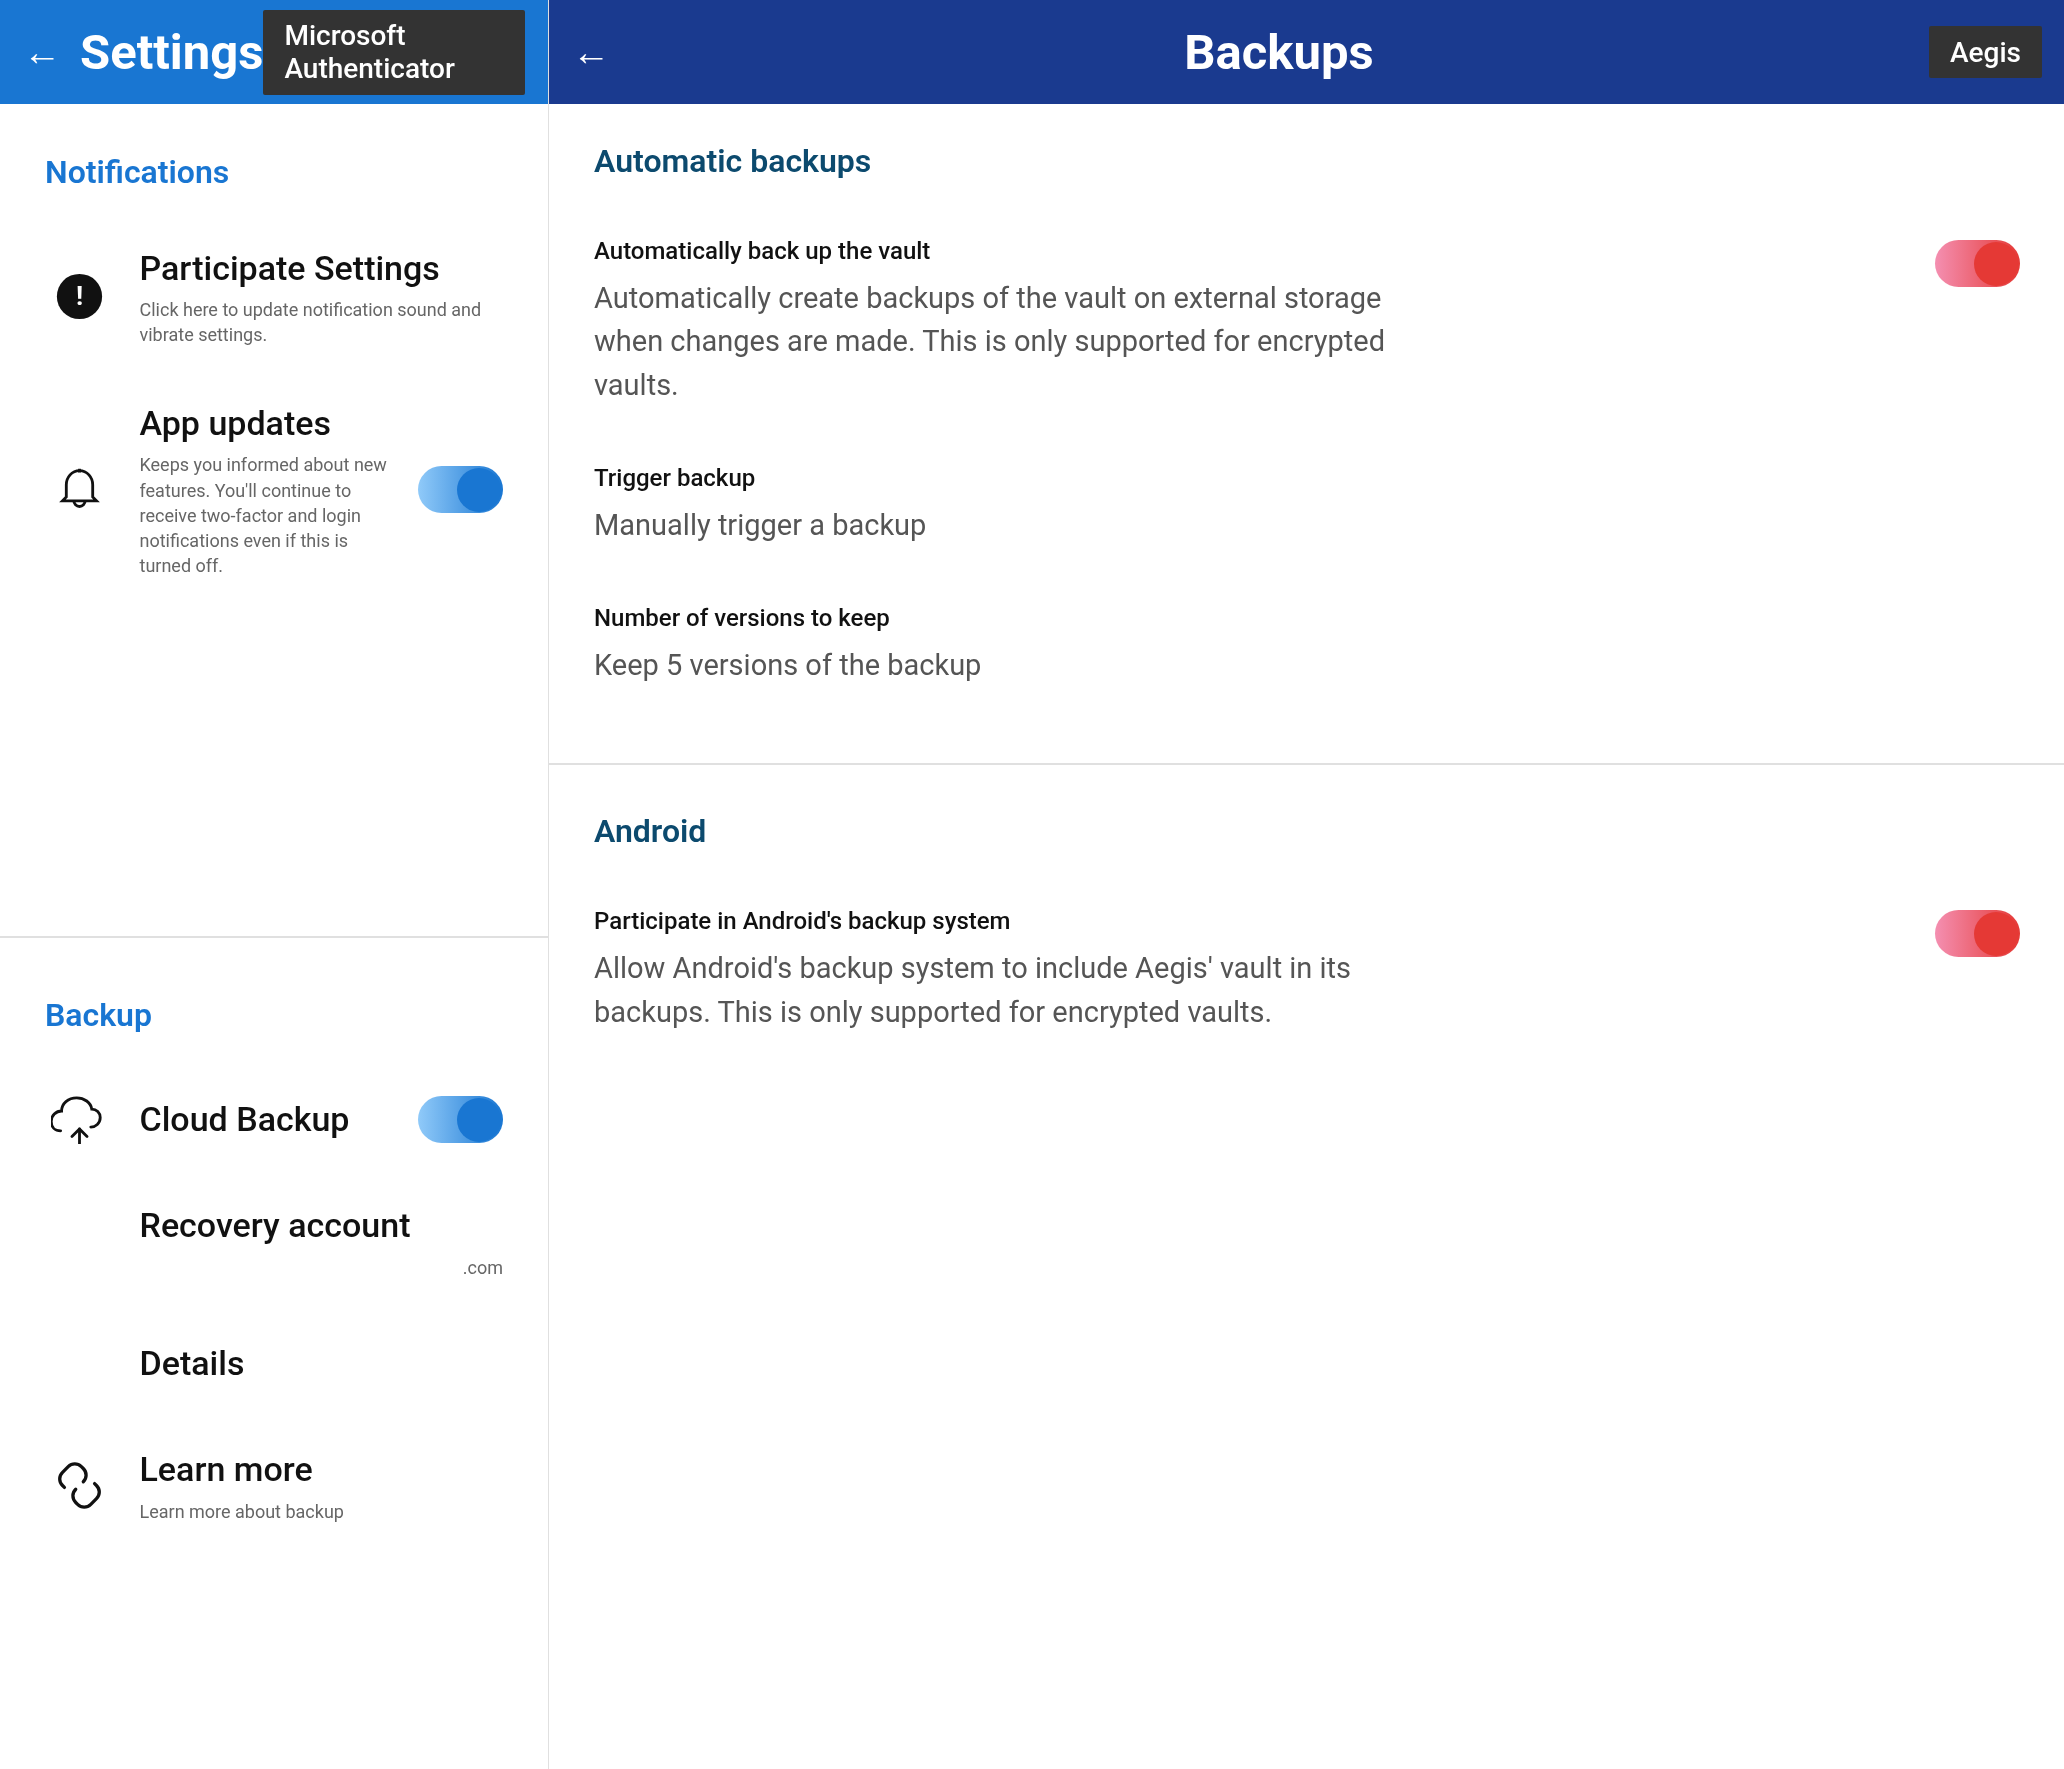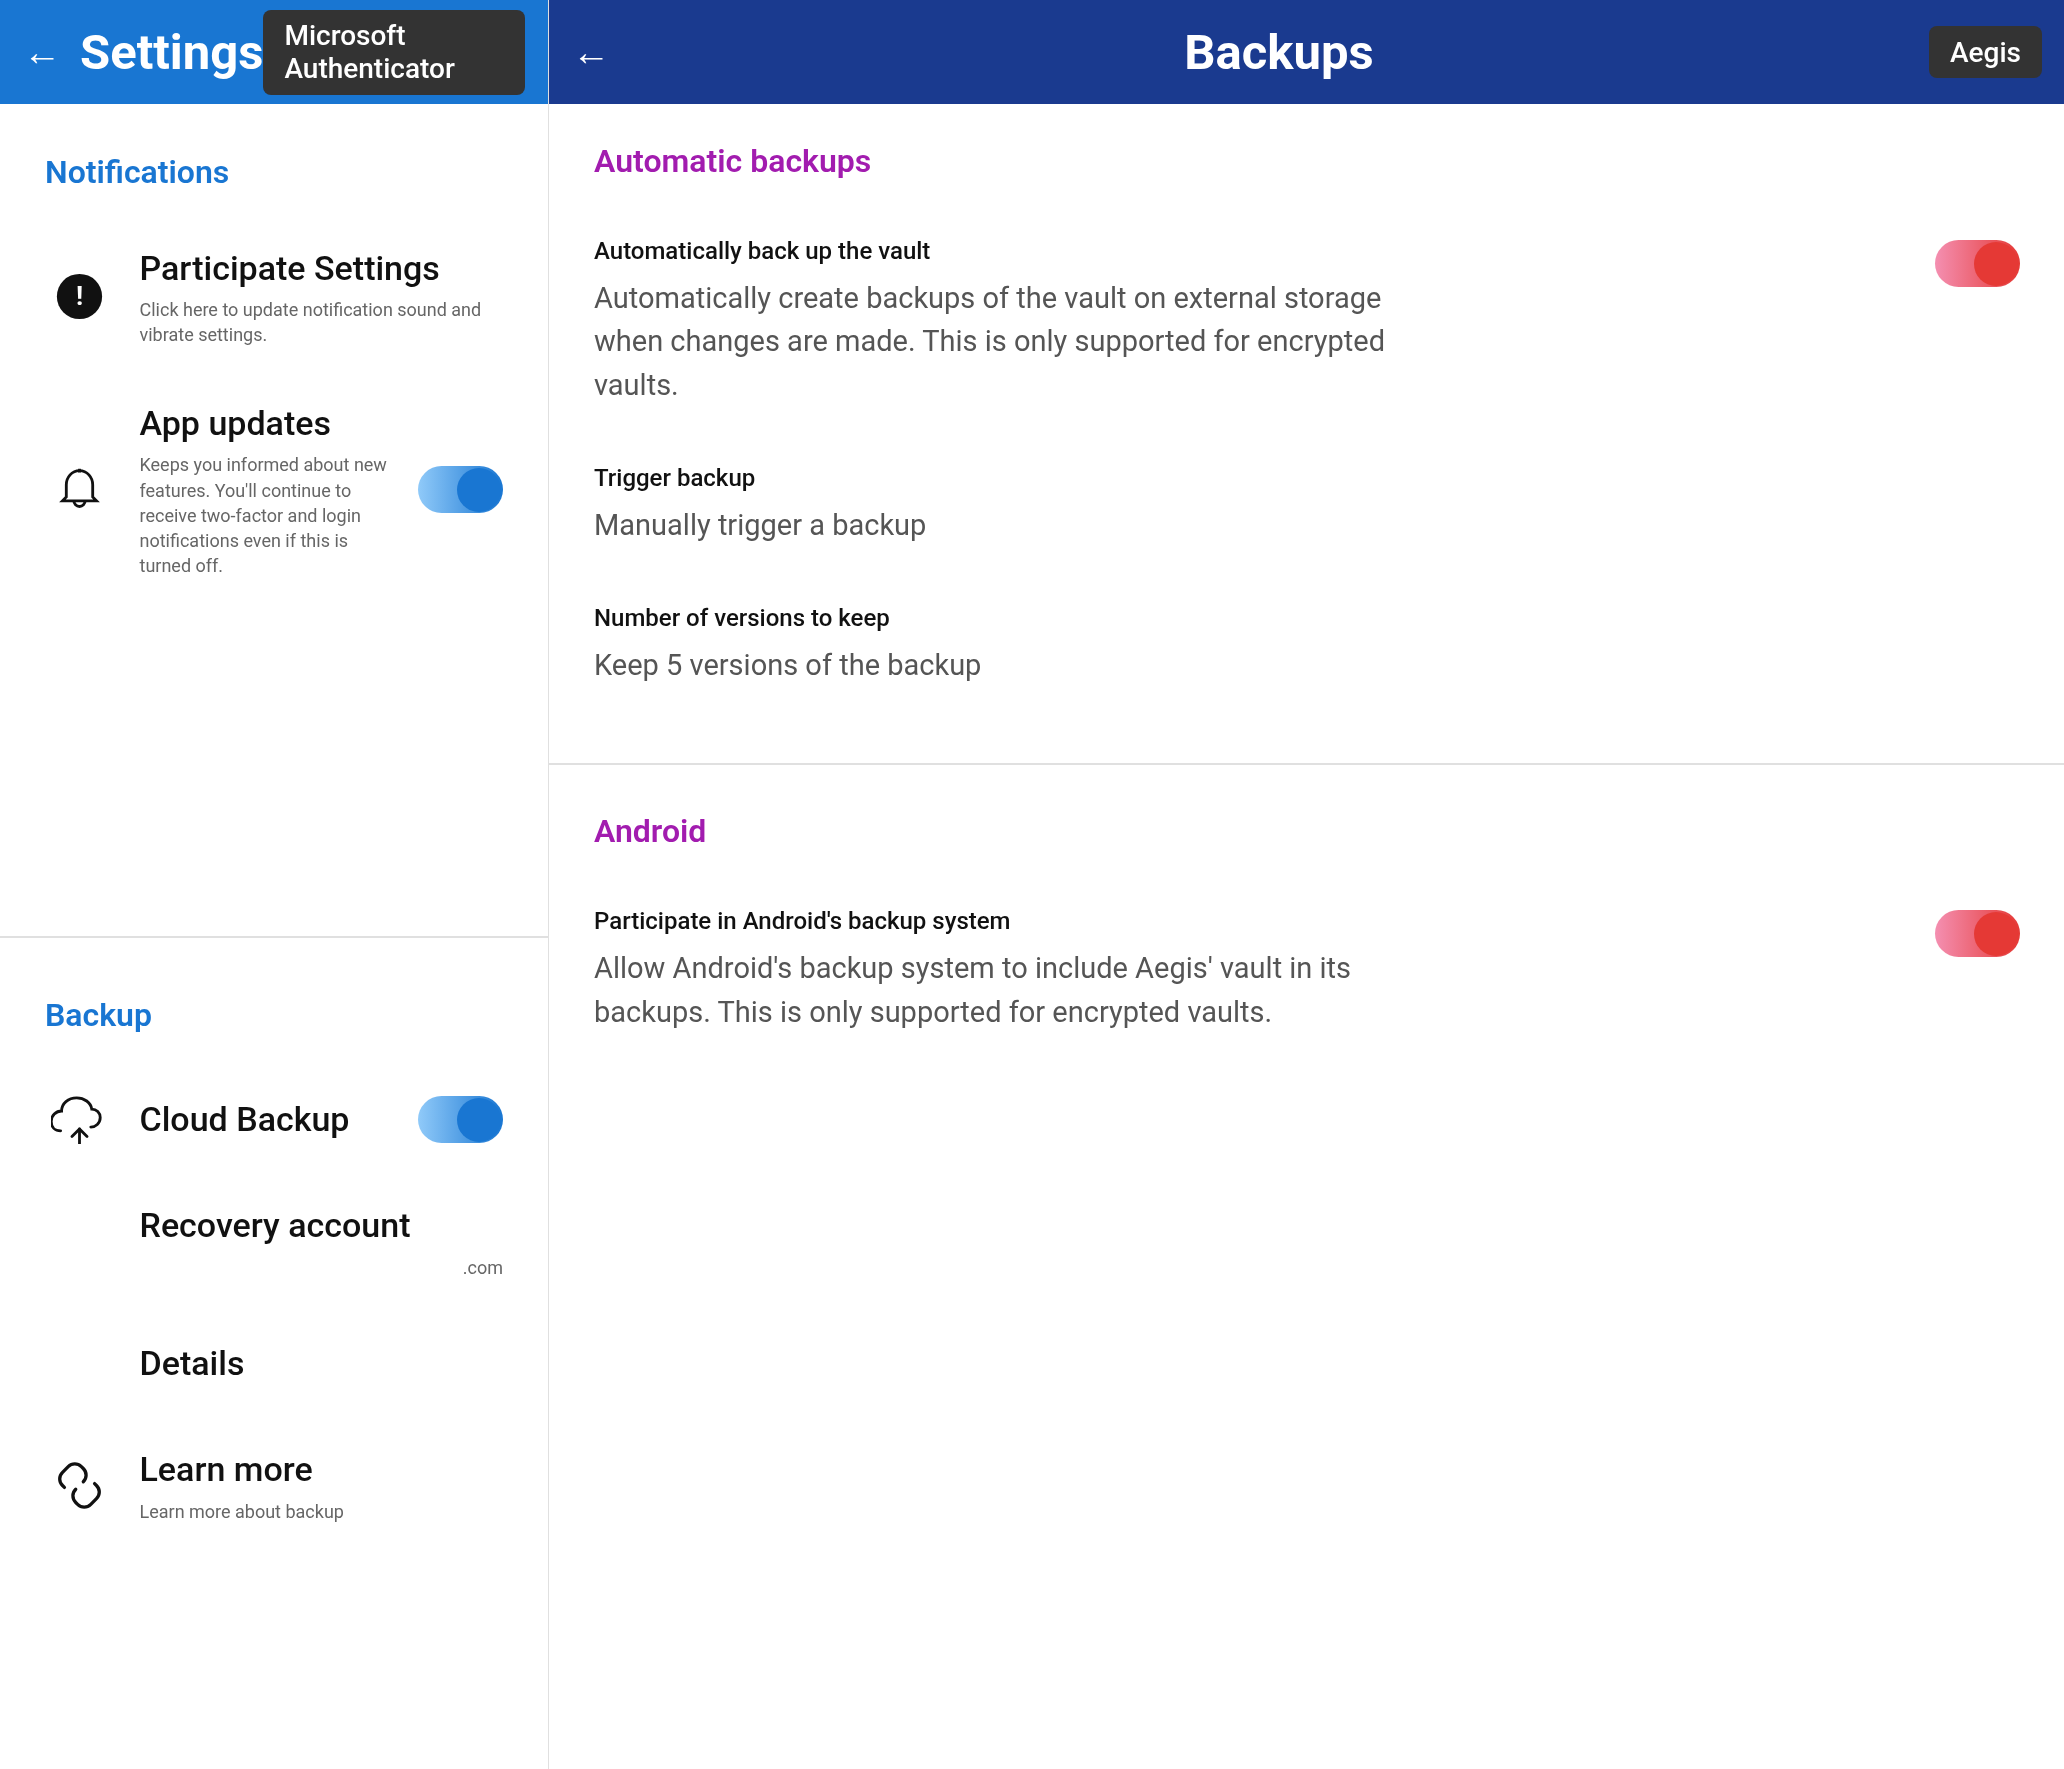--- a/index.html
+++ b/index.html
@@ -53,21 +53,21 @@
       font-weight: bold;
       flex: 1;
       color: #fff;
       text-align: center;
     }
 
     .header-badge {
       background: #333;
       color: #fff;
       padding: 9.5px 21px;
-      border-radius: 8px;
+      border-radius: 2px;
       font-size: 28px;
       font-weight: 500;
     }
 
     
     .section {
       padding: 38px 45px 19px;
       flex: 1;
     }
 
@@ -173,21 +173,21 @@
       background: #1a3a8f;
     }
 
     .right-section {
       padding: 38px 45px;
     }
 
     .right-section-label {
       font-size: 32px;
       font-weight: 600;
-      color: #a21caf;
+      color: #0c4a6e;
       margin-bottom: 28px;
     }
 
     .right-setting-item {
       display: flex;
       align-items: flex-start;
       padding: 28px 0;
     }
 
     .right-setting-content {

